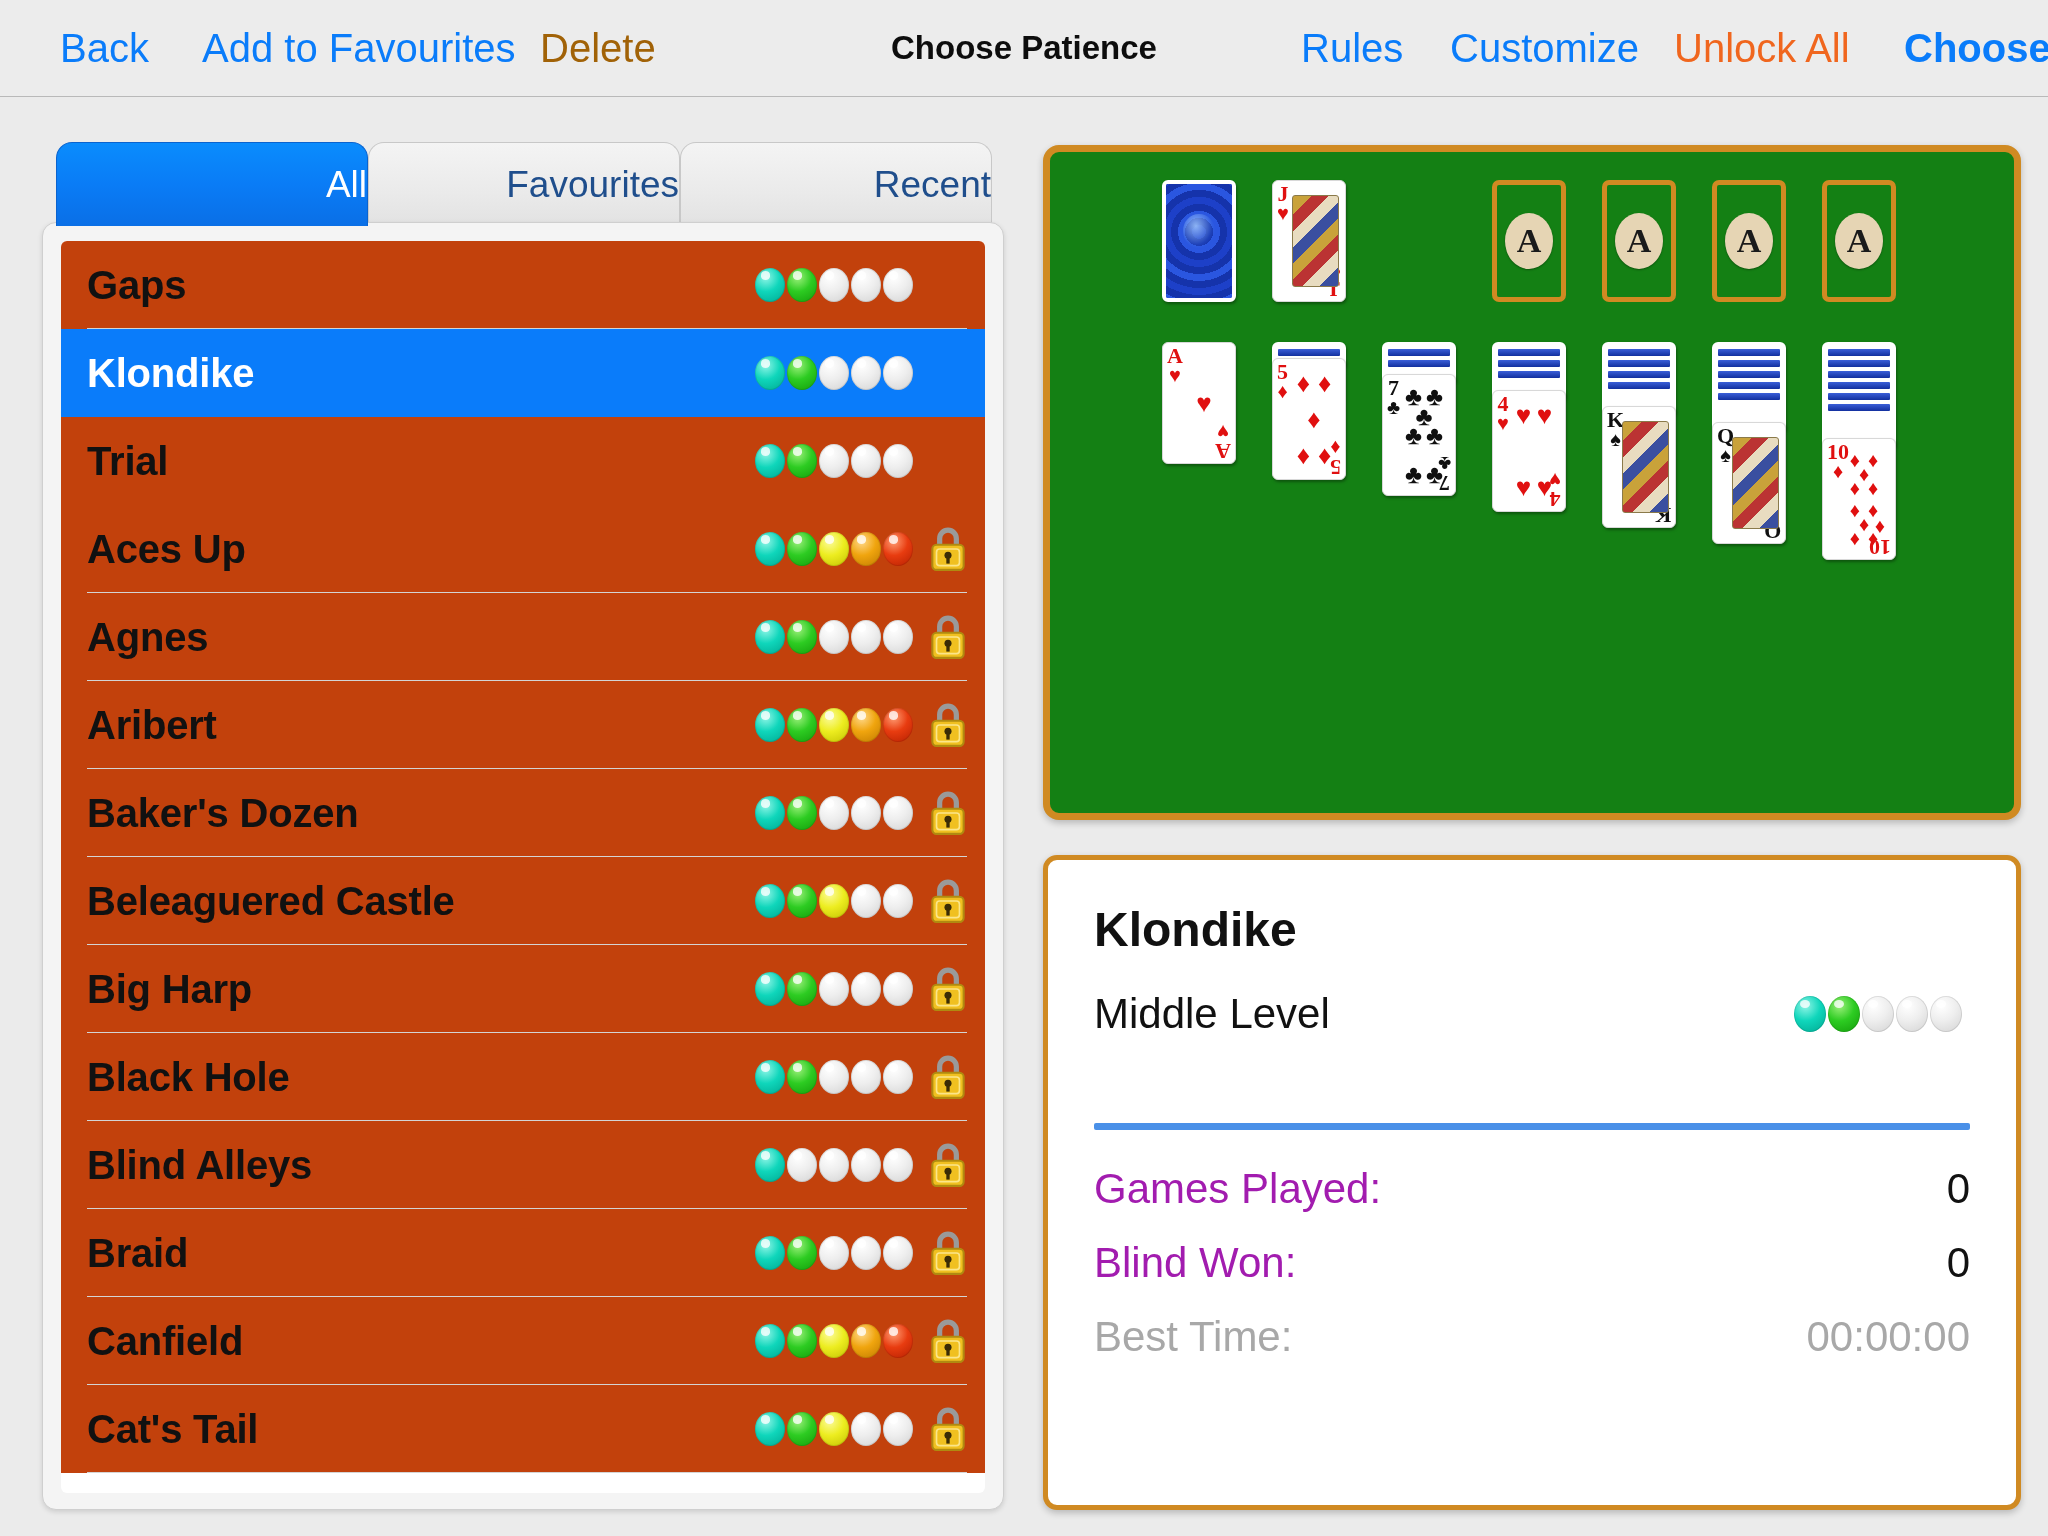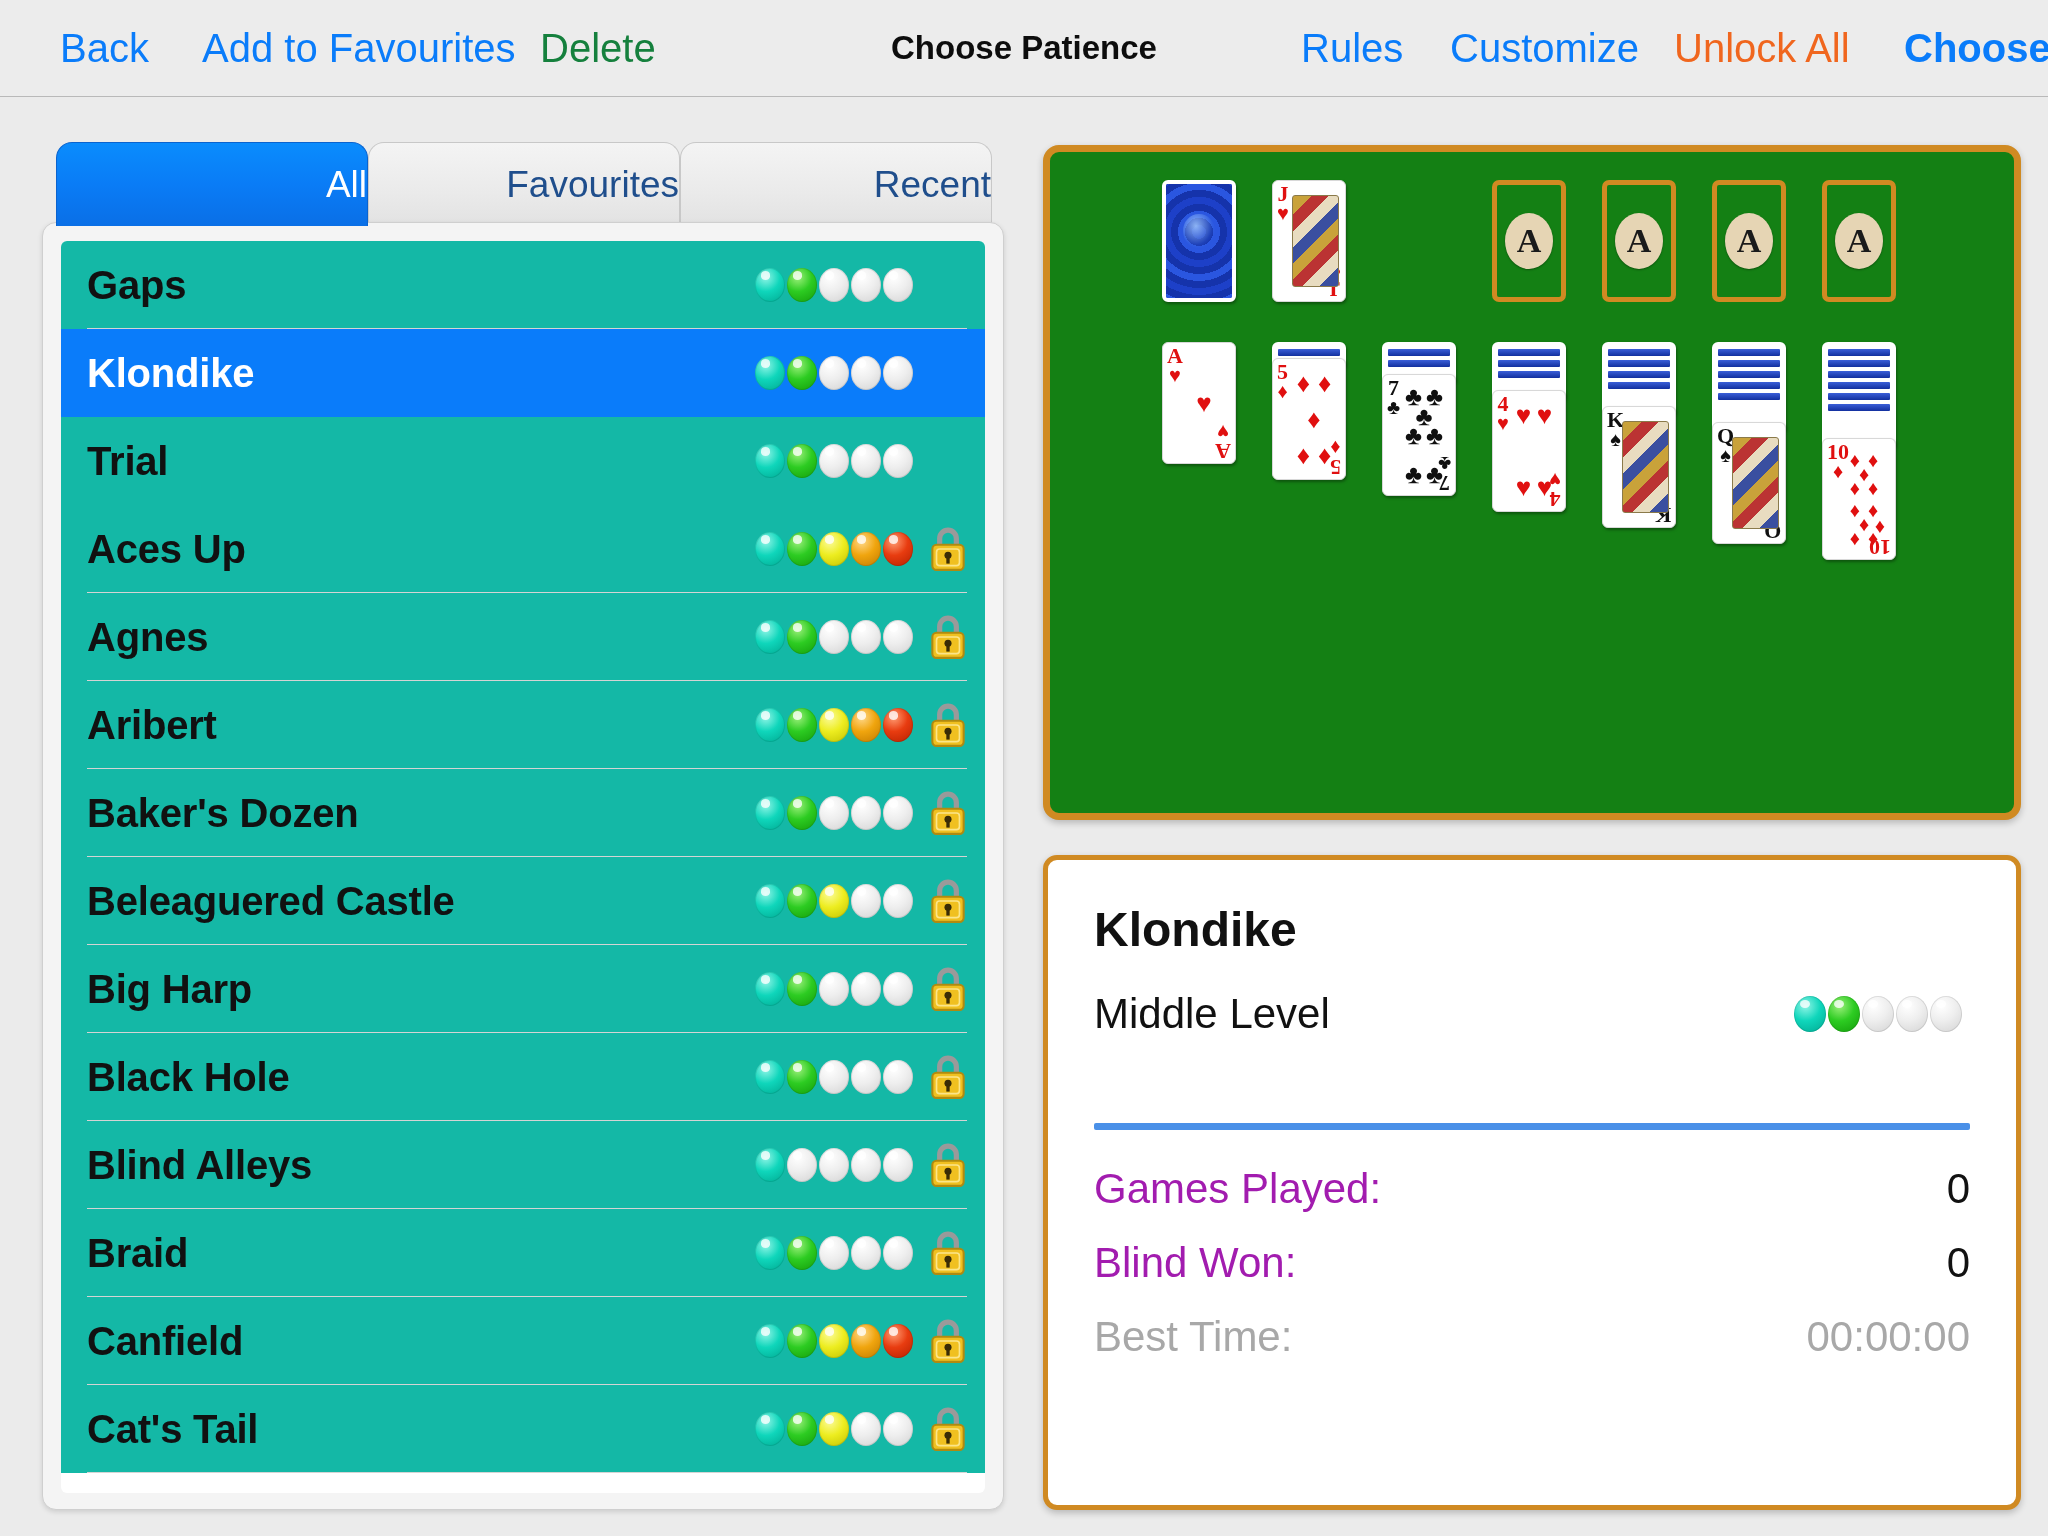--- a/index.html
+++ b/index.html
@@ -17,21 +17,21 @@
     background:#ececec;
     border-bottom:1px solid #b9b9b9;
     box-sizing:border-box;
   }
   .tb-item{
     position:absolute;top:0;height:96px;line-height:96px;
     font-size:40px;white-space:nowrap;
     color:#0a7cfa;
     margin-left:20px;
   }
-  .tb-item.disabled{color:#15803d;}
+  .tb-item.disabled{color:#a16207;}
   .tb-item.orange{color:#f0661e;}
   .tb-item.bold{font-weight:bold;color:#0a7cfa;}
   .tb-title{
     position:absolute;top:0;height:96px;line-height:96px;
     width:2048px;left:0;text-align:center;
     font-size:33px;font-weight:bold;color:#0d0d0d;
   }
 
   
   .tabs{position:absolute;left:56px;top:142px;width:900px;height:86px;}
@@ -67,21 +67,21 @@
     padding:18px 18px 0 18px;
   }
   .listinner{
     position:relative;width:100%;height:1252px;overflow:hidden;
     background:#ffffff;border-radius:6px;
   }
   .row{
     position:relative;height:88px;box-sizing:border-box;
     display:flex;align-items:center;
     padding-left:26px;padding-right:10px;
-    background:#14b8a6;
+    background:#c2410c;
   }
   .row.sel{background:#0a7cfa;}
   .row .rname{
     font-size:40px;font-weight:bold;color:#111111;
     white-space:nowrap;flex:1 1 auto;letter-spacing:-.2px;
   }
   .row.sel .rname{color:#ffffff;}
   .rsep{
     position:absolute;left:26px;right:18px;bottom:0;height:1px;background:#d4d4d4;
   }

